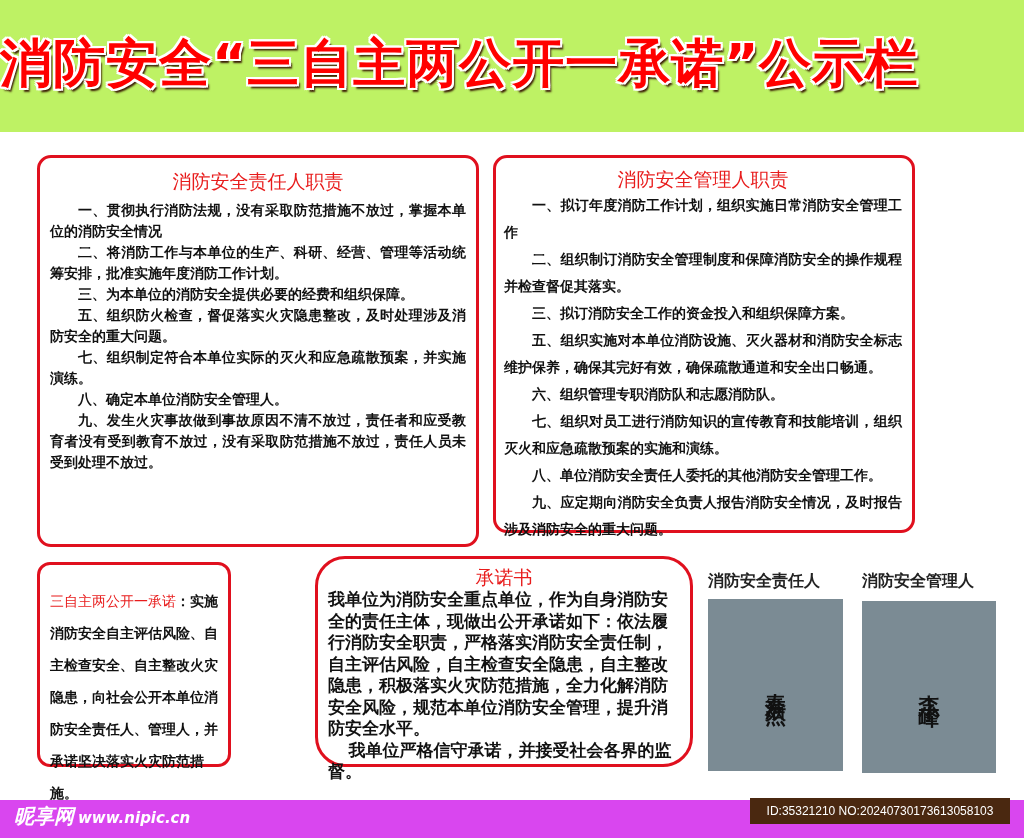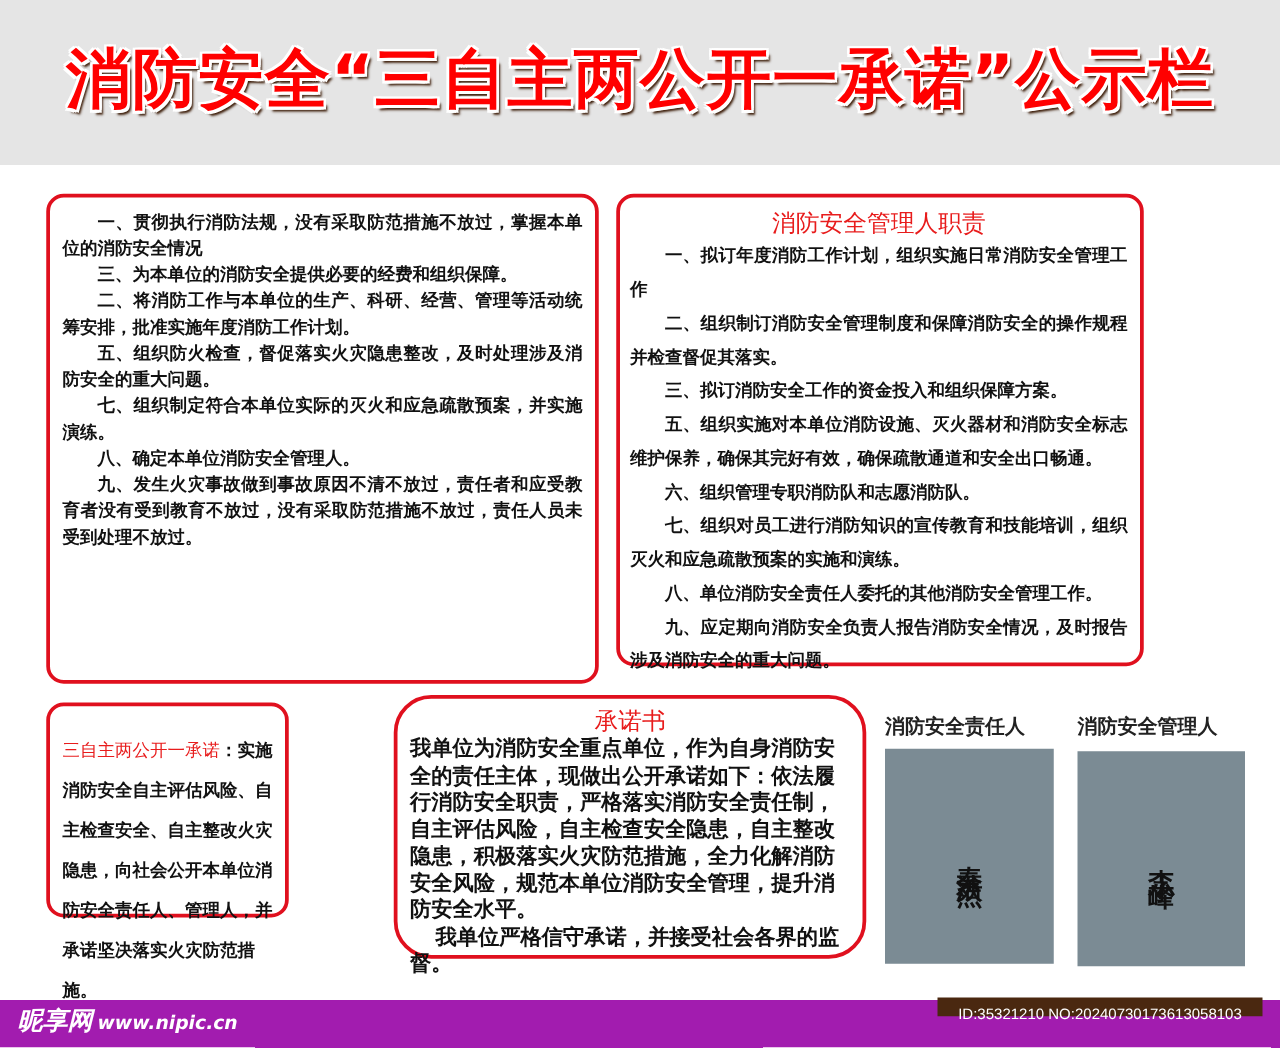--- a/index.html
+++ b/index.html
@@ -1,22 +1,22 @@
 <!DOCTYPE html>
 <html><head>
 <meta charset="utf-8">
 <style>
   * { box-sizing: border-box; margin: 0; padding: 0; }
   html, body { width: 1024px; height: 838px; overflow: hidden; background: #ffffff; }
   body { position: relative; font-family: "DejaVu Sans", "Liberation Sans", sans-serif; color: #111; }
 
   .header {
     position: absolute; left: 0; top: 0; width: 1024px; height: 132px;
-    background: #e5e5e5;
-    display: flex; align-items: center; justify-content: center;
+    background: #bef264;
+    display: flex; align-items: center; 
   }
   .header-title {
     font-size: 52px; font-weight: 900; color: #ff0000; letter-spacing: 1px;
     text-shadow: -2px -2px 0 #fff, 2px -2px 0 #fff, -2px 2px 0 #fff, 2px 2px 0 #fff,
                  0 2px 0 #fff, 0 -2px 0 #fff, 2px 0 0 #fff, -2px 0 0 #fff,
                  3px 4px 2px #3a1a05;
     margin-top: -4px;
   }
 
   .panel {
@@ -28,21 +28,21 @@
   .duty-list { font-size: 14px; font-weight: bold; line-height: 21px; }
   .duty-item { text-indent: 2em; text-align: justify; }
 
   #p-resp { left: 37px; top: 155px; width: 442px; height: 392px; padding: 10px 10px 0 10px; }
   #p-resp .panel-title { margin-bottom: 6px; }
 
   #p-mgr { left: 493px; top: 155px; width: 422px; height: 378px; padding: 8px 10px 0 8px; }
   #p-mgr .duty-list { line-height: 27px; }
   #p-mgr .panel-title { margin-bottom: 0px; }
 
-  #p-three { left: 37px; top: 562px; width: 193px; height: 172px; padding: 20px 8px 0 10px; width: 194px; }
+  #p-three { left: 37px; top: 562px; width: 193px; height: 205px; padding: 20px 8px 0 10px; width: 194px; border-radius: 13px; }
   #p-three { width: 194px; }
   .three-text { font-size: 14px; font-weight: bold; line-height: 32px; }
   .three-text .hl { color: #e81c1c; font-weight: normal; }
 
   #p-three { width: 194px; }
 
   #p-pledge { left: 315px; top: 556px; width: 378px; height: 211px; padding: 6px 10px 0 10px; border-radius: 30px; }
   #p-pledge .panel-title { line-height: 24px; }
   .pledge-text { font-size: 17px; font-weight: bold; line-height: 21.5px; }
   .pledge-text .p2 { text-indent: 1.2em; }
@@ -55,45 +55,46 @@
   }
   .photo-name {
     writing-mode: vertical-rl; font-size: 21px; letter-spacing: 6px; color: #111; font-weight: bold;
   }
   #person-1 { left: 708px; top: 570px; }
   #person-1 .photo { left: 0; top: 29px; width: 135px; height: 172px; }
   #person-2 { left: 862px; top: 570px; }
   #person-2 .photo { left: 0; top: 31px; width: 134px; height: 172px; }
 
   .footer {
-    position: absolute; left: 0; top: 800px; width: 1024px; height: 38px; background: #a21caf;
+    position: absolute; left: 0; top: 800px; width: 1024px; height: 38px; background: #d946ef;
   }
   .wm-logo {
     position: absolute; left: 14px; top: 3px; color: #fff; font-size: 20px; font-weight: bold; font-style: italic;
     white-space: nowrap;
   }
   .wm-logo .site { font-size: 15px; margin-left: 4px; }
   .wm-id {
-    position: absolute; left: 750px; top: -2px; width: 260px; height: 15px; background: #4a2810;
+    position: absolute; left: 750px; top: -2px; width: 260px; height: 26px; background: #4a2810;
     color: #fff; font-size: 12px; line-height: 26px; text-align: center; white-space: nowrap;
     font-family: "Liberation Sans", sans-serif;
   }
 </style>
 </head>
 <body>
 
 <div class="header">
   <div class="header-title">消防安全“三自主两公开一承诺”公示栏</div>
 </div>
 
 <div class="panel" id="p-resp">
+  <div class="panel-title">消防安全责任人职责</div>
   <div class="duty-list">
     <p class="duty-item">一、贯彻执行消防法规，没有采取防范措施不放过，掌握本单位的消防安全情况</p>
+    <p class="duty-item">二、将消防工作与本单位的生产、科研、经营、管理等活动统筹安排，批准实施年度消防工作计划。</p>
     <p class="duty-item">三、为本单位的消防安全提供必要的经费和组织保障。</p>
-    <p class="duty-item">二、将消防工作与本单位的生产、科研、经营、管理等活动统筹安排，批准实施年度消防工作计划。</p>
     <p class="duty-item">五、组织防火检查，督促落实火灾隐患整改，及时处理涉及消防安全的重大问题。</p>
     <p class="duty-item">七、组织制定符合本单位实际的灭火和应急疏散预案，并实施演练。</p>
     <p class="duty-item">八、确定本单位消防安全管理人。</p>
     <p class="duty-item">九、发生火灾事故做到事故原因不清不放过，责任者和应受教育者没有受到教育不放过，没有采取防范措施不放过，责任人员未受到处理不放过。</p>
   </div>
 </div>
 
 <div class="panel" id="p-mgr">
   <div class="panel-title">消防安全管理人职责</div>
   <div class="duty-list">

